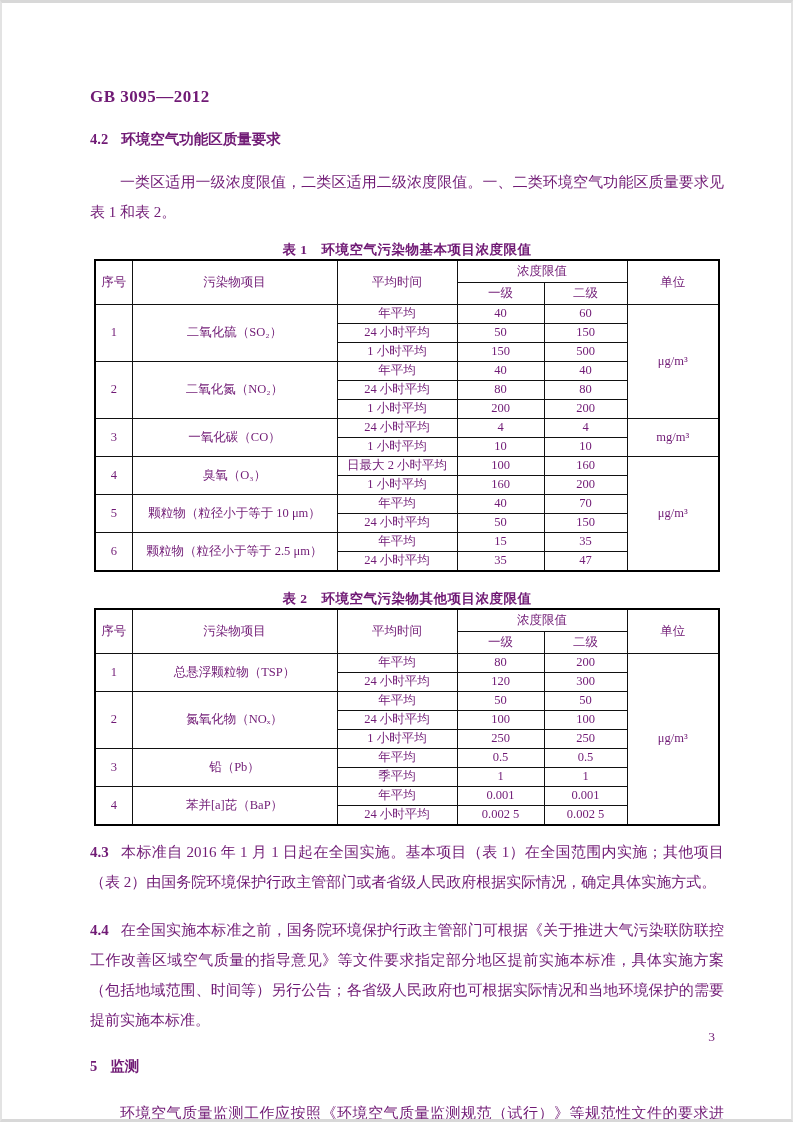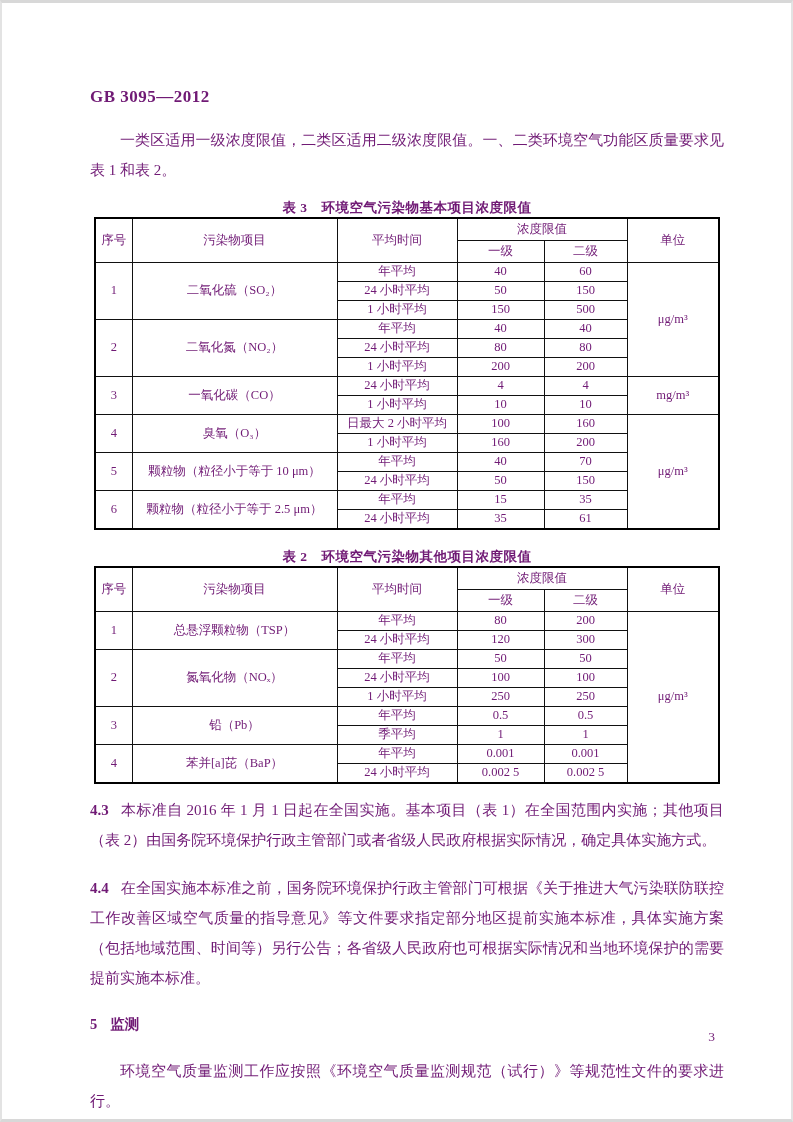--- a/index.html
+++ b/index.html
@@ -65,23 +65,26 @@
   }
 </style>
 </head>
 <body>
 
 <div class="page">
   <div class="content">
 
     <div class="docnum">GB 3095—2012</div>
 
+    <div class="sec-heading">
+      <span class="sec-no">4.2</span><span>环境空气功能区质量要求</span>
+    </div>
     <p class="body-par indent">一类区适用一级浓度限值，二类区适用二级浓度限值。一、二类环境空气功能区质量要求见表 1 和表 2。</p>
 
-    <div class="tbl-caption">表 3　环境空气污染物基本项目浓度限值</div>
+    <div class="tbl-caption">表 1　环境空气污染物基本项目浓度限值</div>
 
     <table class="limits">
       <colgroup>
         <col style="width:37px">
           <col style="width:205px">
           <col style="width:120px">
         <col style="width:87px">
           <col style="width:83px">
           <col style="width:92px">
       </colgroup>
@@ -175,21 +178,21 @@
         <tr>
           <td rowspan="2">6</td>
           <td rowspan="2">颗粒物（粒径小于等于 2.5 μm）</td>
           <td>年平均</td>
           <td>15</td>
           <td>35</td>
         </tr>
         <tr>
           <td>24 小时平均</td>
           <td>35</td>
-          <td>61</td>
+          <td>47</td>
         </tr>
       </tbody>
     </table>
 
     <div class="tbl-caption" style="margin-top:18px;">表 2　环境空气污染物其他项目浓度限值</div>
 
     <table class="limits">
       <colgroup>
         <col style="width:37px">
           <col style="width:205px">

